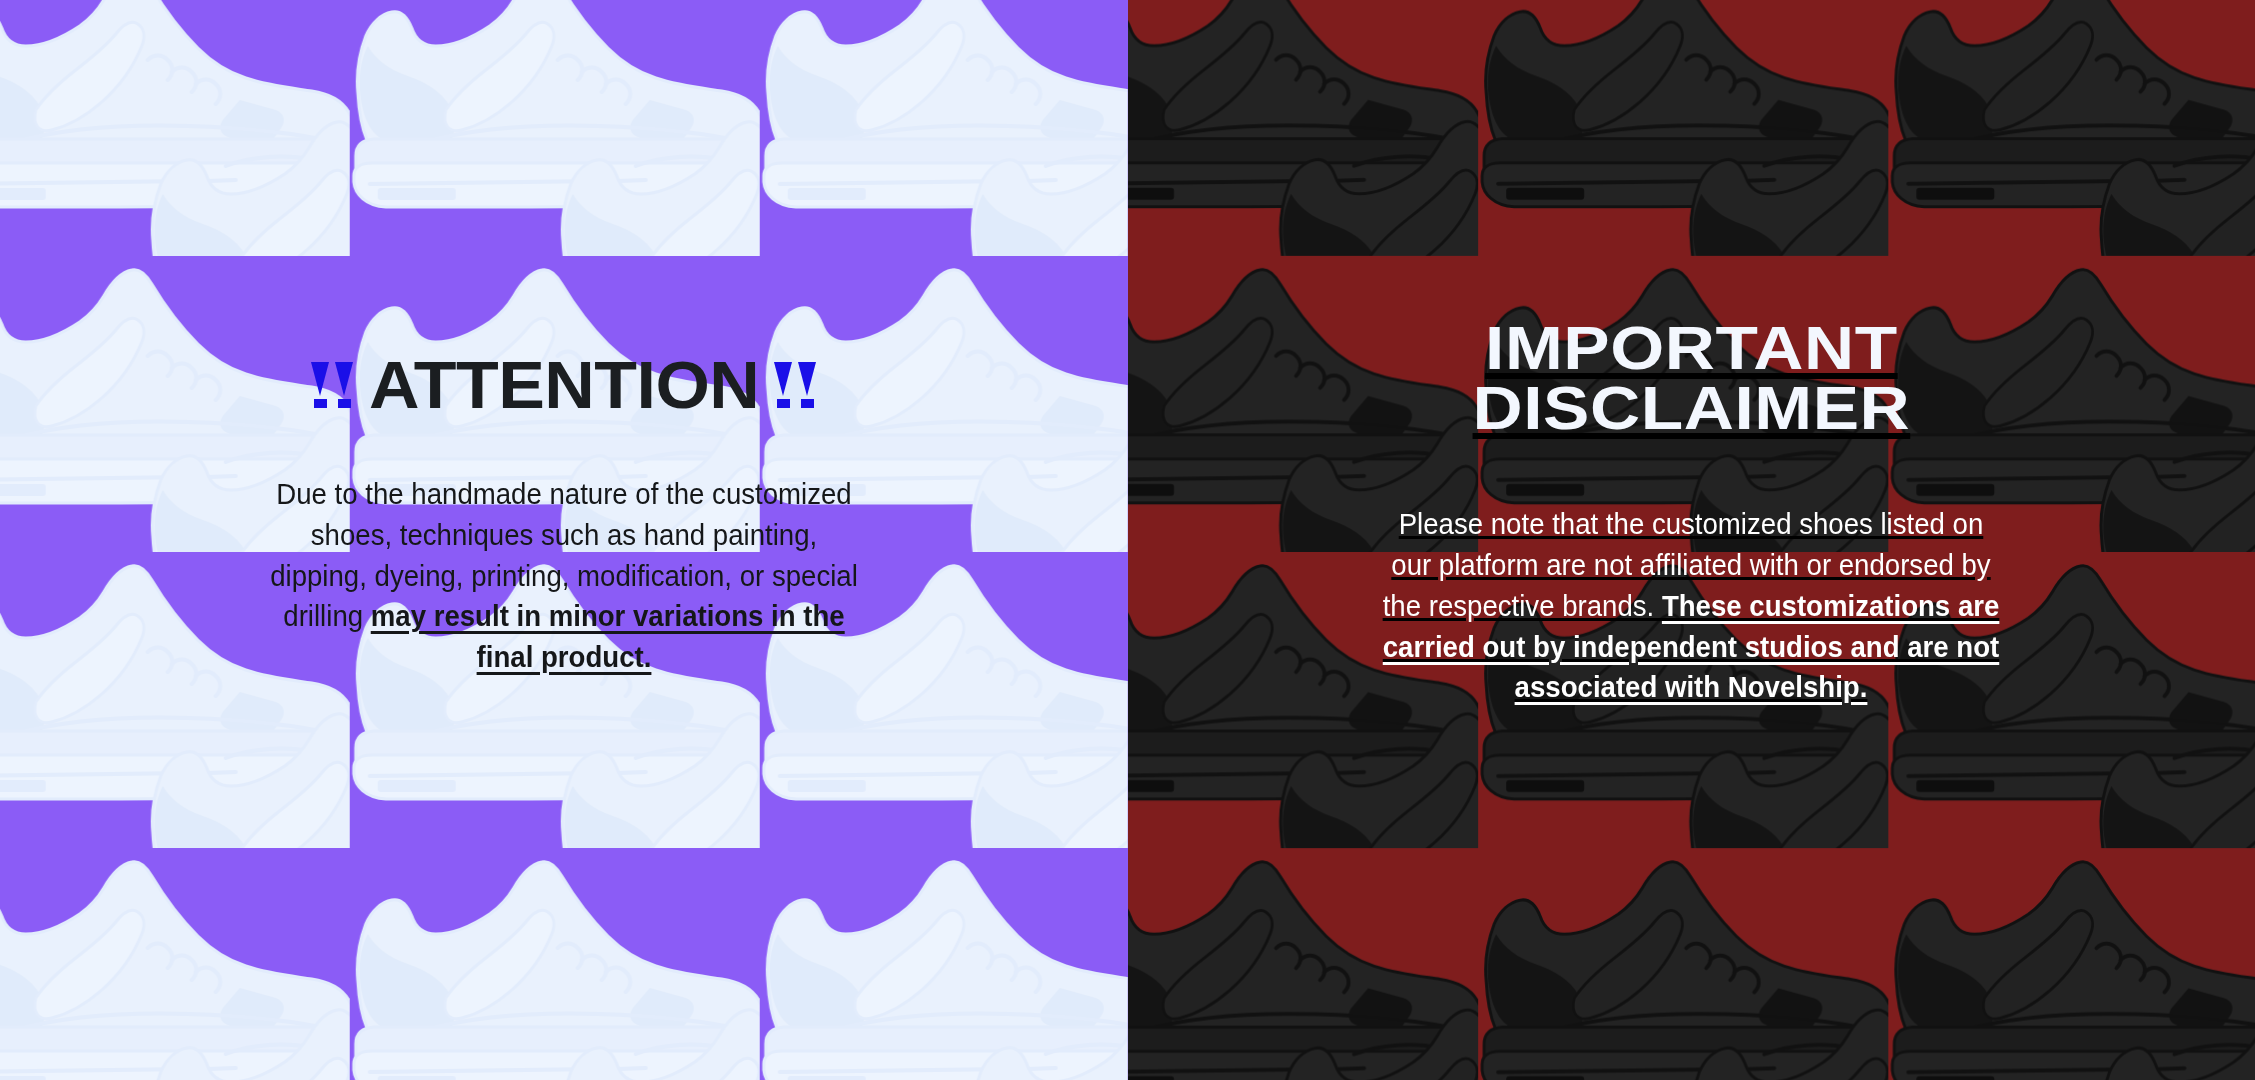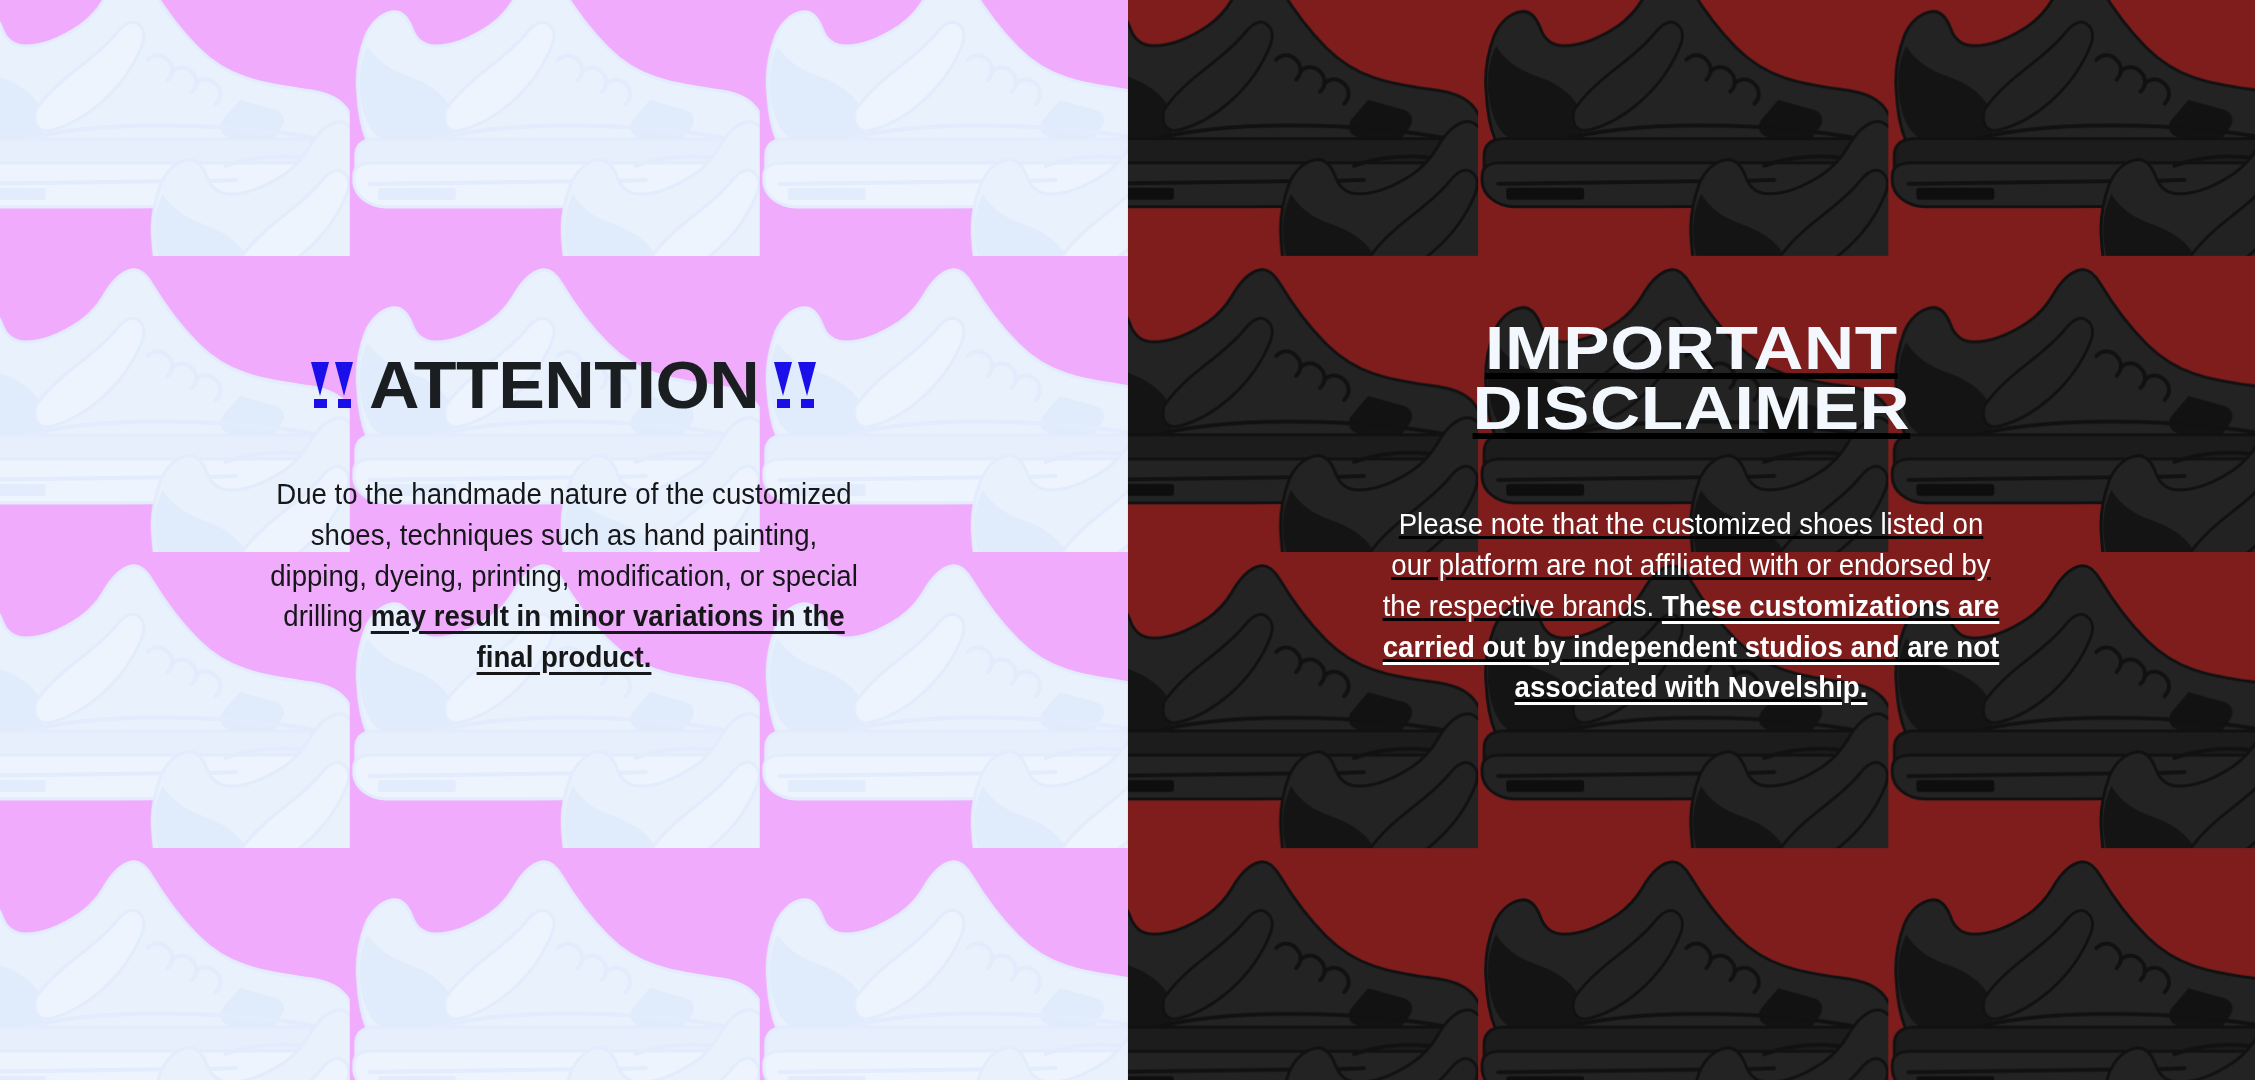--- a/index.html
+++ b/index.html
@@ -22,21 +22,21 @@
   
   .panel {
     position: relative;
     width: 50%;
     height: 100%;
     overflow: hidden;
     display: flex;
     flex-direction: column;
     align-items: center;
   }
-  .panel--light { background: #f0abfc; }
+  .panel--light { background: #8b5cf6; }
   .panel--dark  { background: #7f1d1d; text-decoration: underline; }
 
   
   .pattern {
     position: absolute;
     inset: 0;
     pointer-events: none;
     z-index: 0;
   }
   .pattern svg { display: block; width: 100%; height: 100%; }

